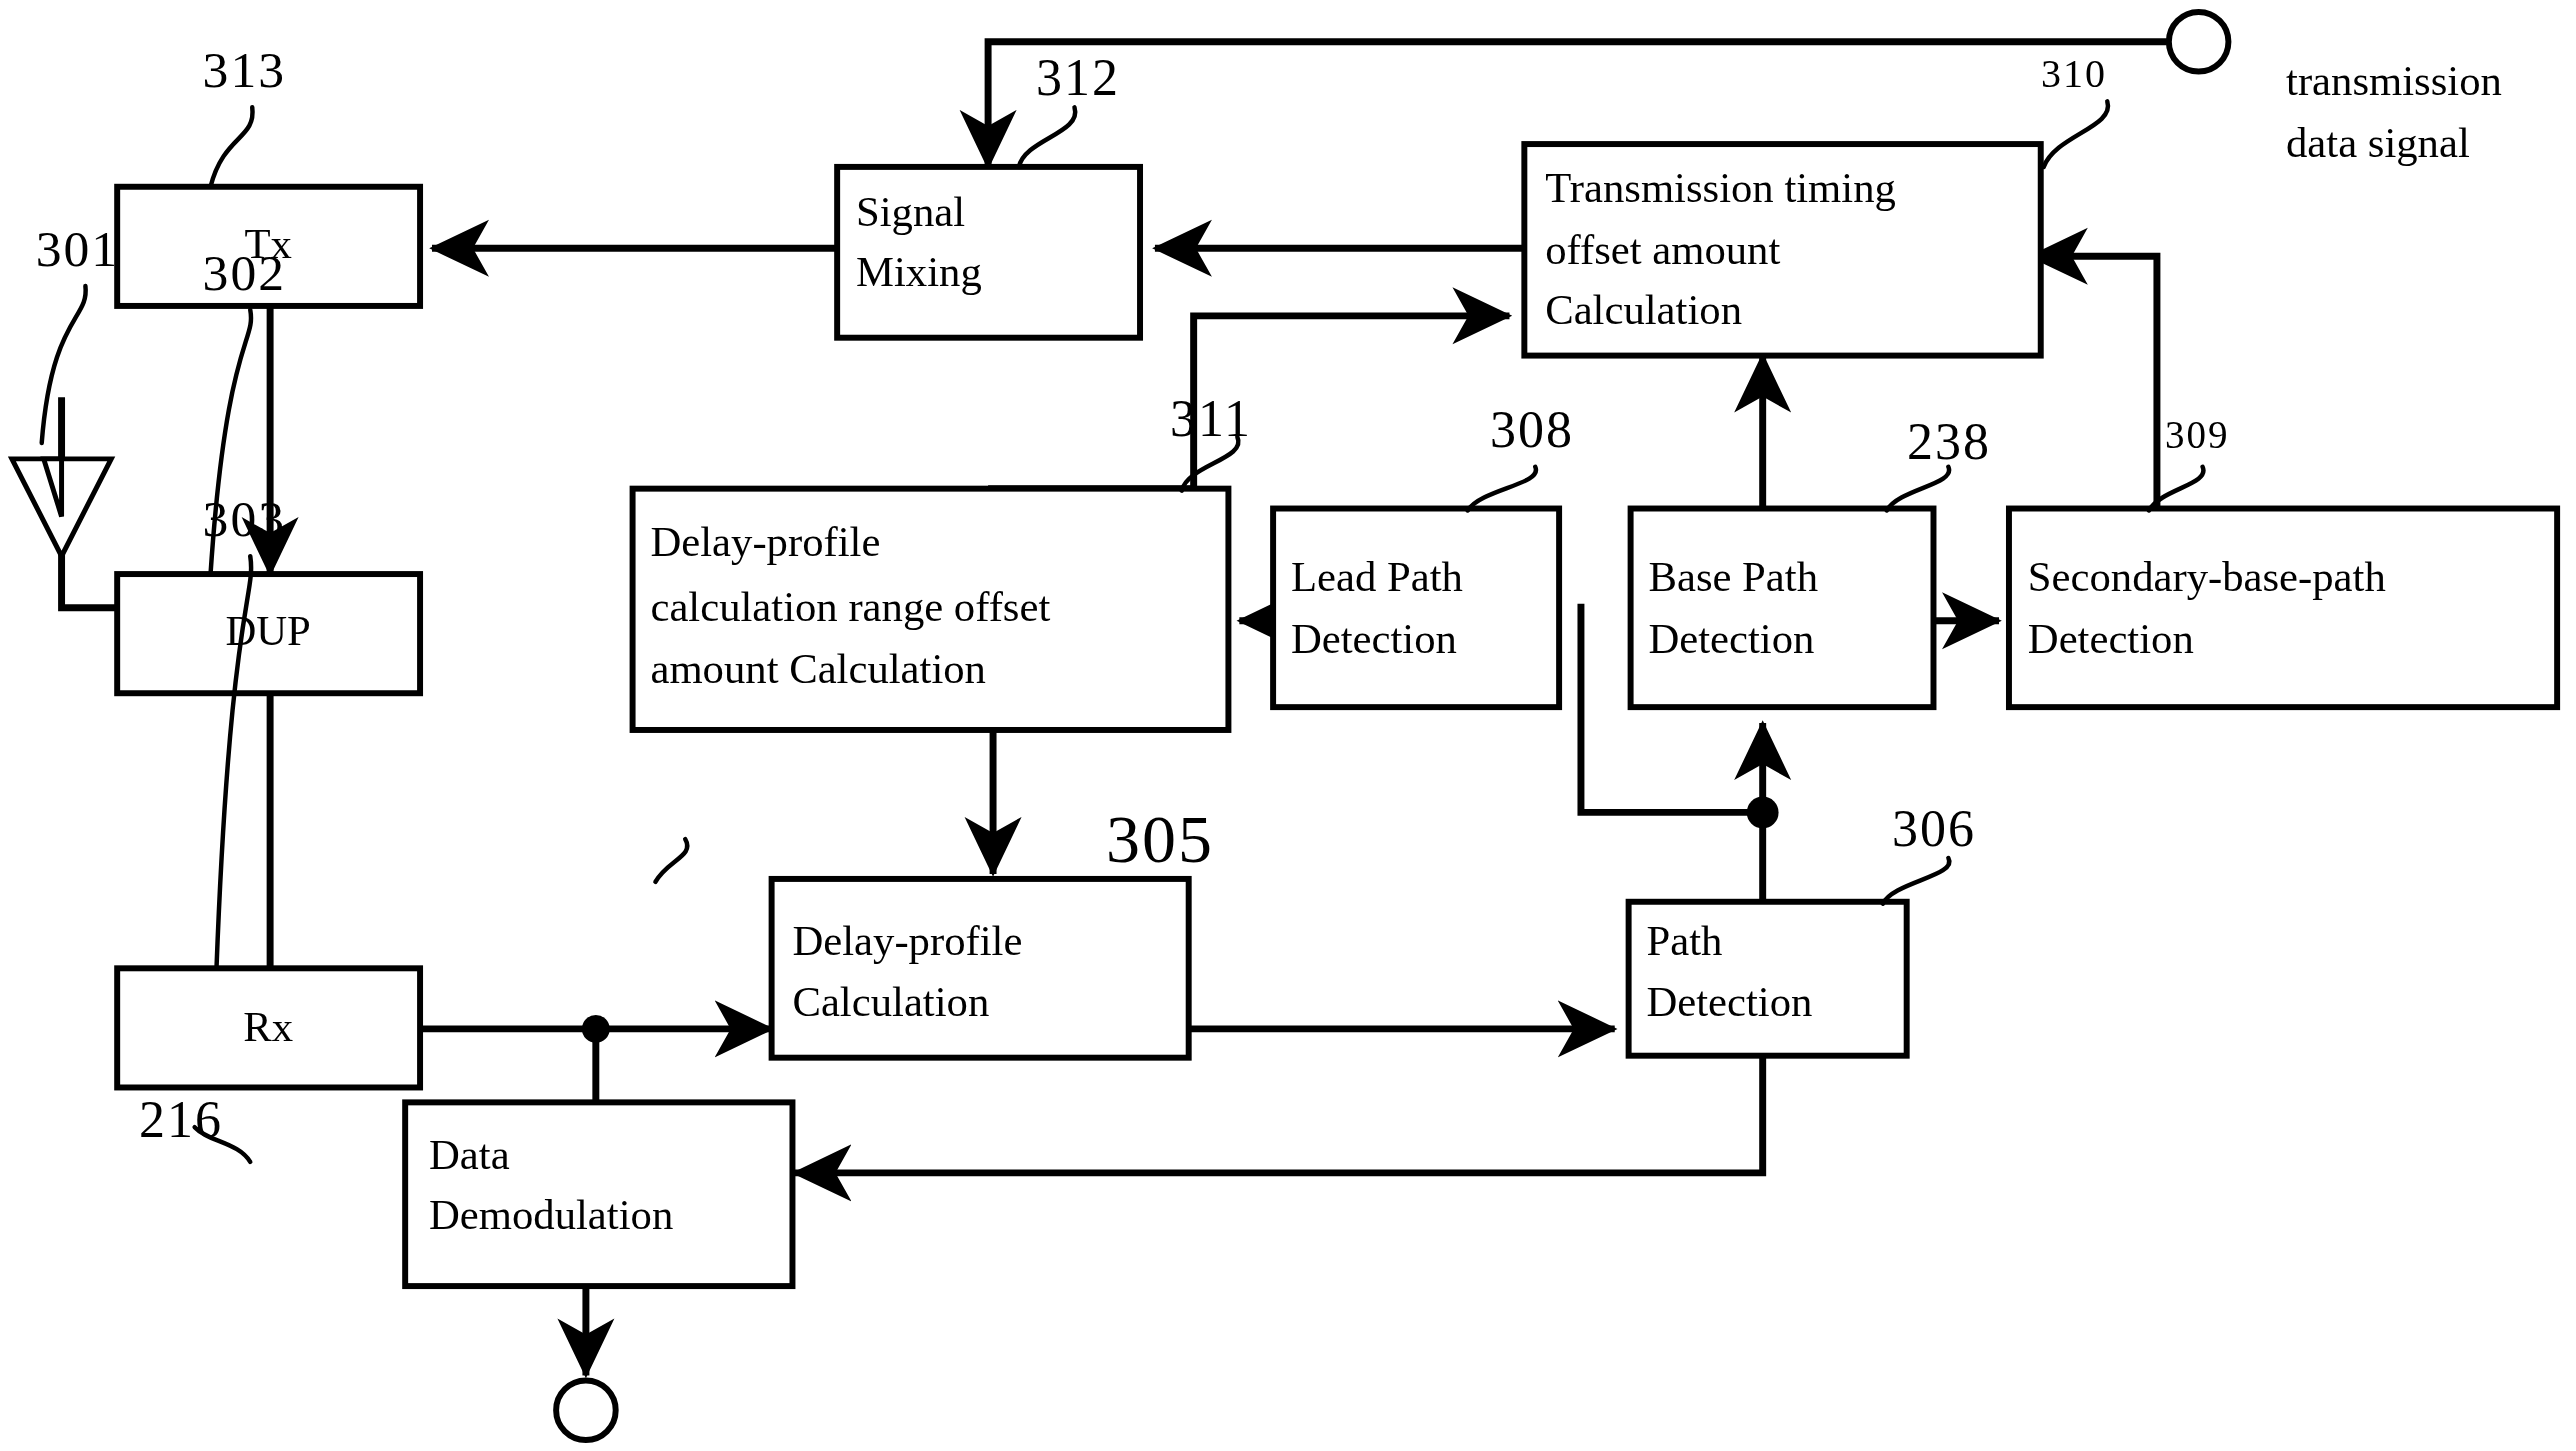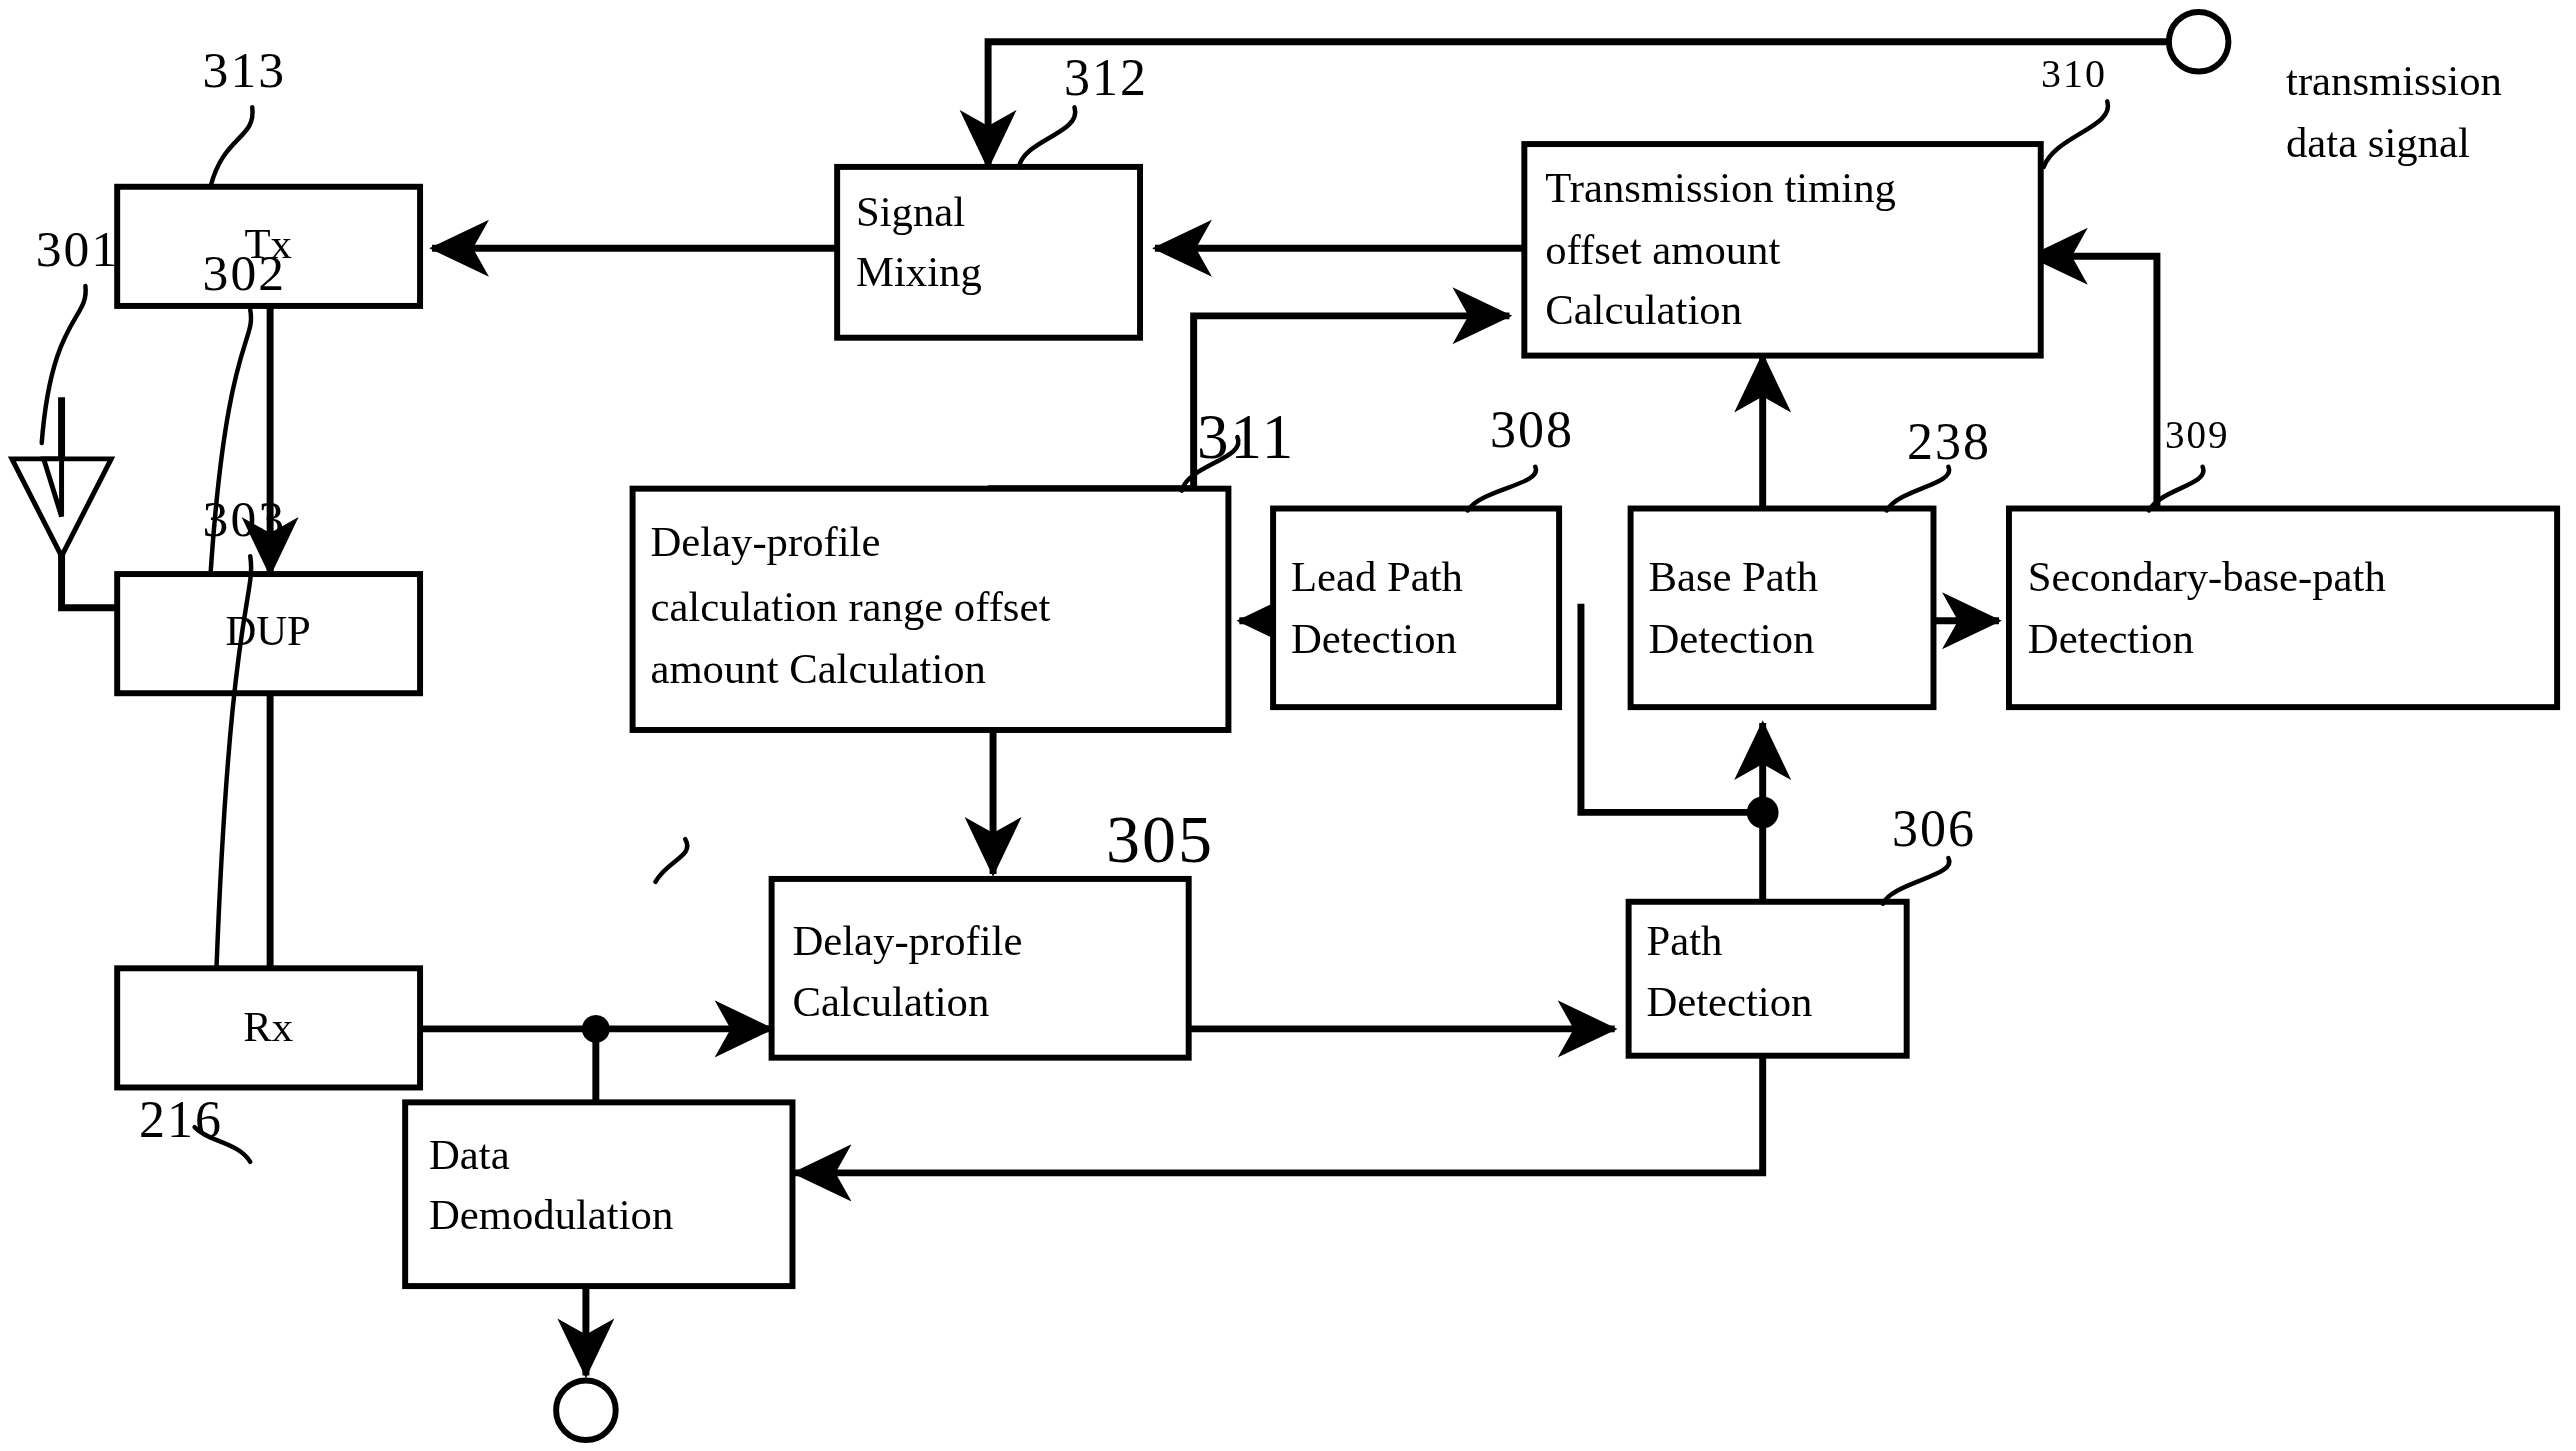--- a/index.html
+++ b/index.html
@@ -263,20 +263,20 @@
   <rect x="0" y="0" width="0" height="0" fill="none"></rect>
 
 </svg>
 
 <div style="position:absolute;left:0;top:0;width:2576px;height:1452px;pointer-events:none;">
   <span style="position:absolute;left:1490px;top:400px;font-size:52px;letter-spacing:2px;">308</span>
   <span style="position:absolute;left:1907px;top:412px;font-size:52px;letter-spacing:2px;">238</span>
   <span style="position:absolute;left:2165px;top:412px;font-size:39px;letter-spacing:2px;">309</span>
   <span style="position:absolute;left:1892px;top:799px;font-size:52px;letter-spacing:2px;">306</span>
   <span style="position:absolute;left:1106px;top:785px;font-size:68px;letter-spacing:2px;margin-top:15px;">305</span>
-  <span style="position:absolute;left:1197px;top:389px;font-size:63px;letter-spacing:2px;margin-top:12px;">311</span>
+  <span style="position:absolute;left:1170px;top:389px;font-size:52px;letter-spacing:2px;">311</span>
   <span style="position:absolute;left:2041px;top:50px;font-size:40px;letter-spacing:2px;">310</span>
-  <span style="position:absolute;left:1036px;top:48px;font-size:52px;letter-spacing:2px;margin-left:28px;">312</span>
+  <span style="position:absolute;left:1036px;top:48px;font-size:52px;letter-spacing:2px;">312</span>
   <span style="position:absolute;left:139px;top:1090px;font-size:52px;letter-spacing:2px;">216</span>
 </div>
 
 </div>
 
 
 </body></html>

